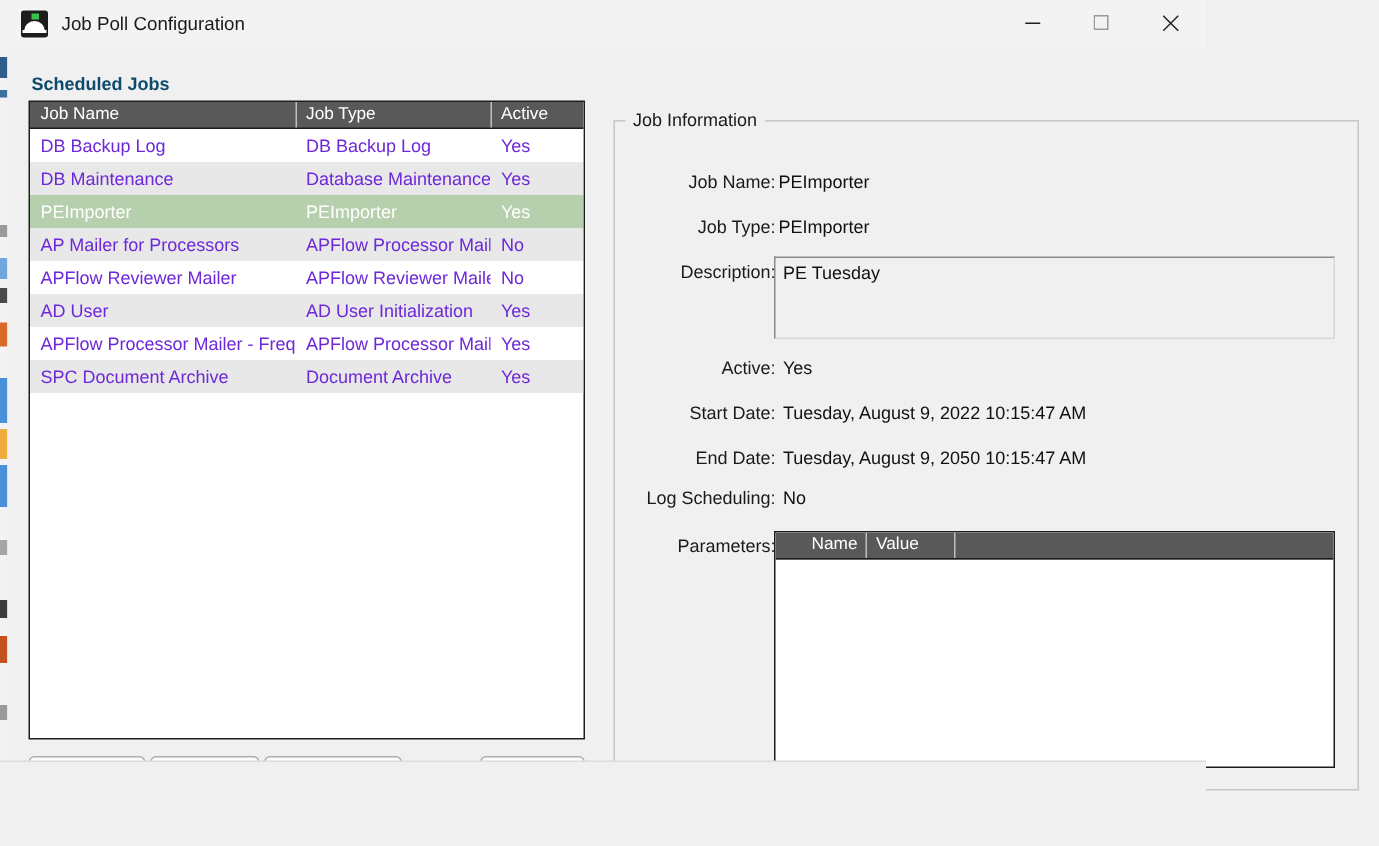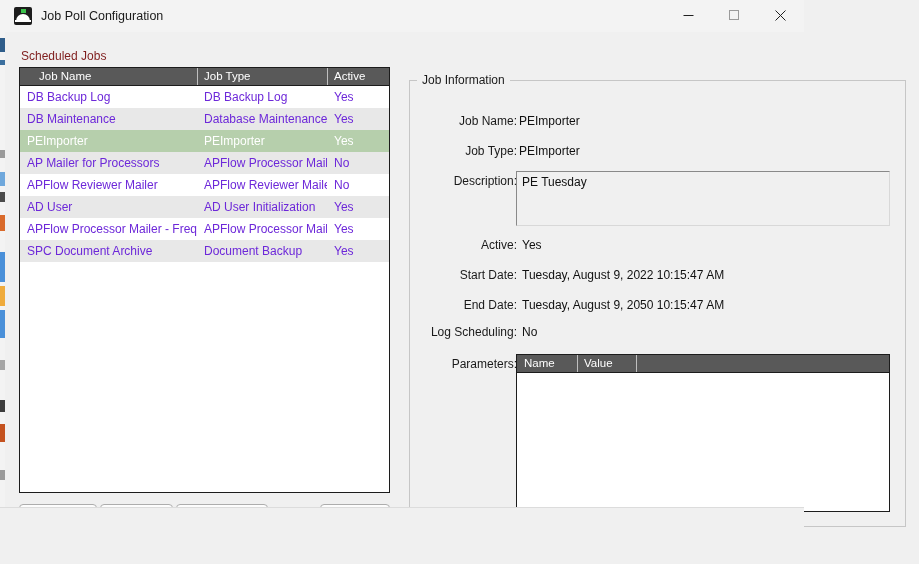--- a/index.html
+++ b/index.html
@@ -66,21 +66,21 @@
 
   
   .content {
     position: absolute; left: 5px; top: 32px; right: 0; bottom: 0;
     background: #f0f0f0;
   }
 
   
   .section-label {
     position: absolute;
-    font-size: 12px; color: #7f1d1d;
+    font-size: 12px; color: #0c4a6e; font-weight: bold;
   }
   #scheduled-jobs-label { left: 16px; top: 17px; }
 
   .jobs-box {
     position: absolute; left: 14px; top: 35px;
     width: 371px; height: 426px;
     background: #ffffff;
     border: 1px solid #1c1c1c;
     box-sizing: border-box;
     overflow: hidden;
@@ -90,21 +90,21 @@
     background: #595959;
     border-bottom: 1px solid #1c1c1c;
     box-sizing: border-box;
   }
   .jobs-head .hc {
     color: #ffffff; font-size: 11.5px; line-height: 17px;
     padding-left: 6px; box-sizing: border-box;
     border-left: 1px solid #bfbfbf;
     overflow: hidden; white-space: nowrap;
   }
-  .jobs-head .hc:first-child { border-left: none; padding-left: 19px; }
+  .jobs-head .hc:first-child { border-left: none; padding-left: 7px; }
   .col-name { width: 177px; flex: none; }
   .col-type { width: 130px; flex: none; }
   .col-active { flex: 1; }
 
   .jobs-row { display: flex; height: 22px; background: #ffffff; }
   .jobs-row.alt { background: #e8e8e8; }
   .jobs-row.sel { background: #b6cfac; }
   .jobs-row .rc {
     font-size: 12px; line-height: 22px; color: #6d28d9;
     padding-left: 7px; box-sizing: border-box;
@@ -190,21 +190,21 @@
     background: #595959;
     border-bottom: 1px solid #1c1c1c;
     box-sizing: border-box;
   }
   .params-head .hc {
     color: #ffffff; font-size: 11.5px; line-height: 17px;
     padding-left: 6px; box-sizing: border-box;
     border-left: 1px solid #bfbfbf;
     overflow: hidden; white-space: nowrap;
   }
-  .params-head .hc:first-child { border-left: none; padding-left: 7px; }
+  .params-head .hc:first-child { border-left: none; padding-left: 24px; }
   .pcol-name { width: 60px; flex: none; }
   .pcol-value { width: 59px; flex: none; }
   .pcol-pad { flex: 1; }
 
   
   .footer-sep {
     position: absolute; left: 0; right: 0; top: 507px;
     height: 1px; background: #dcdcdc;
   }
   .footer {
@@ -302,21 +302,21 @@
             <div class="rc col-type">AD User Initialization</div>
             <div class="rc col-active">Yes</div>
           </div>
           <div class="jobs-row">
             <div class="rc col-name">APFlow Processor Mailer - Frequent</div>
             <div class="rc col-type">APFlow Processor Mailer</div>
             <div class="rc col-active">Yes</div>
           </div>
           <div class="jobs-row alt">
             <div class="rc col-name">SPC Document Archive</div>
-            <div class="rc col-type">Document Backup</div>
+            <div class="rc col-type">Document Archive</div>
             <div class="rc col-active">Yes</div>
           </div>
         </div>
     </div>
 
     <div class="btn" id="add-button">
       <span class="ico">
         <svg width="14" height="14" viewBox="0 0 14 14">
           <circle cx="7" cy="7" r="6" fill="none" stroke="#5cb85c" stroke-width="1.6"></circle>
           <line x1="7" y1="3.7" x2="7" y2="10.3" stroke="#5cb85c" stroke-width="1.6"></line>

